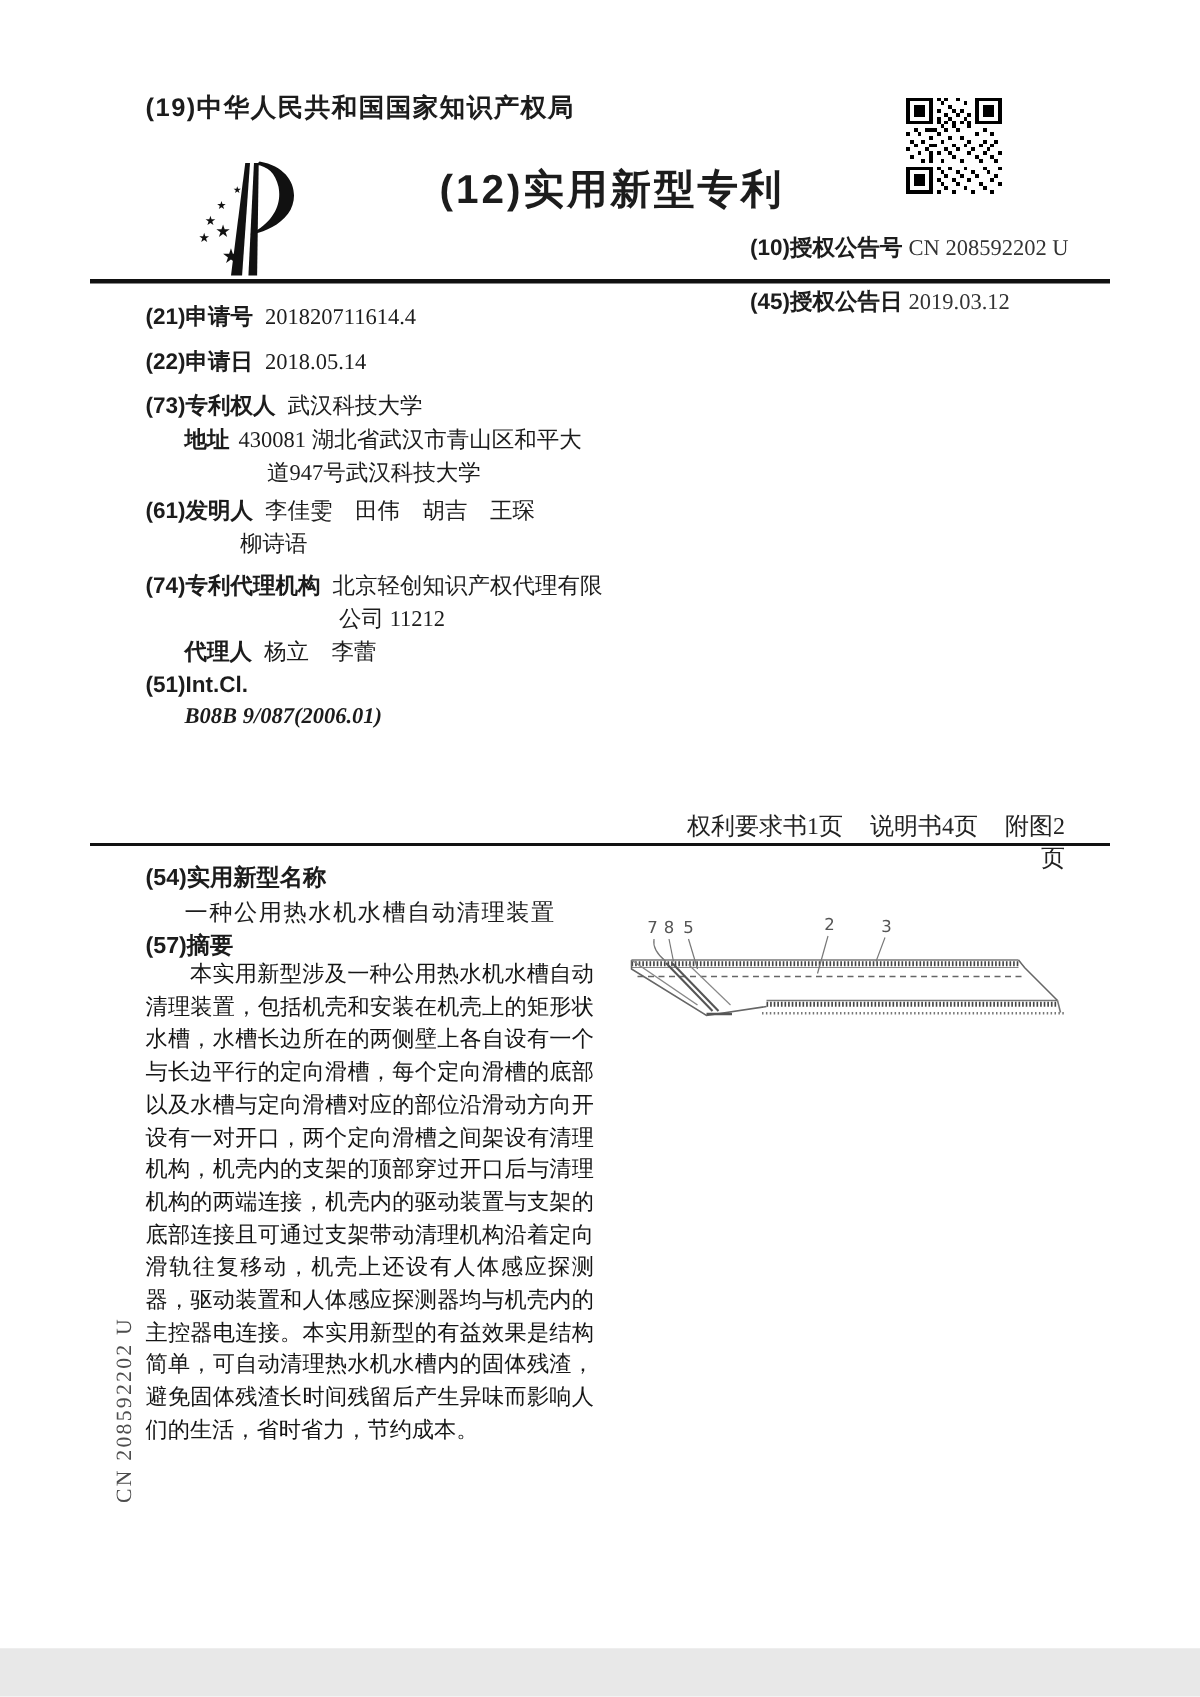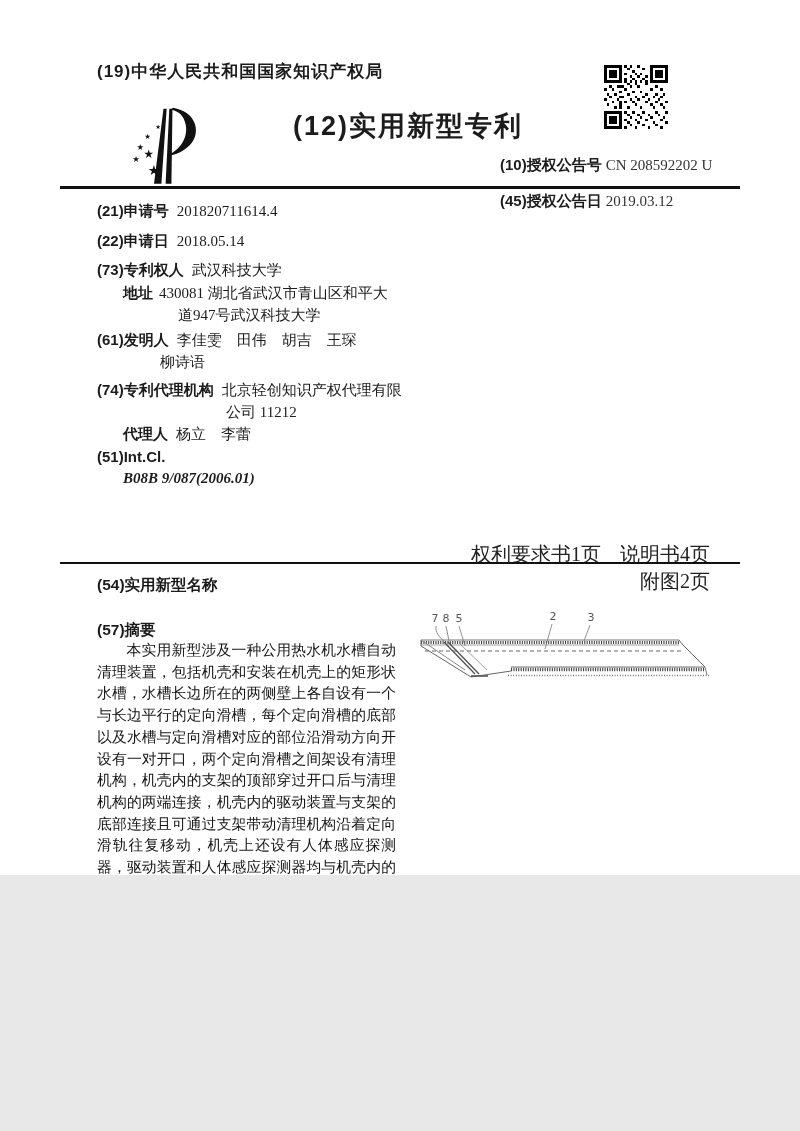--- a/index.html
+++ b/index.html
@@ -1,35 +1,35 @@
 <!DOCTYPE html>
 <html><head>
 <meta charset="utf-8">
 <style>
   html,body{margin:0;padding:0;background:#e8e8e8;}
   .page{
-    position:relative;width:800px;height:875px;margin:0 auto;
+    position:relative;width:800px;height:1099px;margin:0 auto;
     background:#ffffff;color:#1c1c1c;
     font-family:"Liberation Serif","DejaVu Serif",serif;
     overflow:hidden;
   }
   .abs{position:absolute;}
   .hei{font-family:"Liberation Sans","DejaVu Sans",sans-serif;font-weight:bold;}
   .song{font-family:"Liberation Serif","DejaVu Serif",serif;font-weight:normal;}
   .rule{position:absolute;left:60px;width:680px;background:#111;}
   .rule1{top:186px;height:3px;}
   .rule2{top:562px;height:2px;}
   .office{top:60px;left:97px;font-size:17px;letter-spacing:1px;}
   .doctype{top:108px;left:293px;font-size:27px;letter-spacing:2px;}
   .pubrow{left:500px;font-size:15px;white-space:nowrap;margin-top:10px;}
   .pubrow .val{font-family:"Liberation Serif","DejaVu Serif",serif;color:#333;margin-left:4px;}
   .bibrow{left:97px;font-size:15px;white-space:nowrap;}
   .bibrow .lbl{margin-right:8px;}
   .cont{left:97px;font-size:15px;white-space:nowrap;}
-  .pagesinfo{top:541px;left:430px;width:280px;font-size:20px;text-align:right;color:#222;}
+  .pagesinfo{top:541px;left:430px;width:280px;font-size:16px;text-align:right;color:#222;}
   .pagesinfo span{margin-left:14px;}
   .secl{left:97px;font-size:15.5px;}
   .abstract{
     top:640px;left:97px;width:299px;
     font-size:14.8px;line-height:21.7px;
     text-align:justify;text-indent:2em;color:#151515;
     font-family:"Liberation Serif","DejaVu Serif",serif;
   }
   .sidecode{
     top:940px;left:84px;width:0;height:0;
@@ -142,20 +142,21 @@
 
   <div class="abs pagesinfo song">
     <span>权利要求书1页</span>
     <span>说明书4页</span>
     <span>附图2页</span>
   </div>
 
   <div class="rule rule2"></div>
 
   <div class="abs secl hei" style="top:575px;">(54)实用新型名称</div>
+  <div class="abs secl song" style="top:598px;left:123px;letter-spacing:1px;">一种公用热水机水槽自动清理装置</div>
   <div class="abs secl hei" style="top:620px;">(57)摘要</div>
   <div class="abs abstract">本实用新型涉及一种公用热水机水槽自动清理装置，包括机壳和安装在机壳上的矩形状水槽，水槽长边所在的两侧壁上各自设有一个与长边平行的定向滑槽，每个定向滑槽的底部以及水槽与定向滑槽对应的部位沿滑动方向开设有一对开口，两个定向滑槽之间架设有清理机构，机壳内的支架的顶部穿过开口后与清理机构的两端连接，机壳内的驱动装置与支架的底部连接且可通过支架带动清理机构沿着定向滑轨往复移动，机壳上还设有人体感应探测器，驱动装置和人体感应探测器均与机壳内的主控器电连接。本实用新型的有益效果是结构简单，可自动清理热水机水槽内的固体残渣，避免固体残渣长时间残留后产生异味而影响人们的生活，省时省力，节约成本。</div>
 
   <div class="abs" style="top:590px;left:413px;width:310px;height:140px;">
     <svg width="310" height="140" viewBox="0 0 310 140">
       <g stroke="#555" fill="none">
 
         <line x1="8" y1="50" x2="266" y2="50" stroke-width="1" stroke="#777"></line>
         <line x1="8" y1="52.5" x2="266" y2="52.5" stroke-width="3.2" stroke-dasharray="1.1,1.3" stroke="#444"></line>
         <line x1="8" y1="55" x2="266" y2="55" stroke-width="0.8" stroke="#888"></line>

